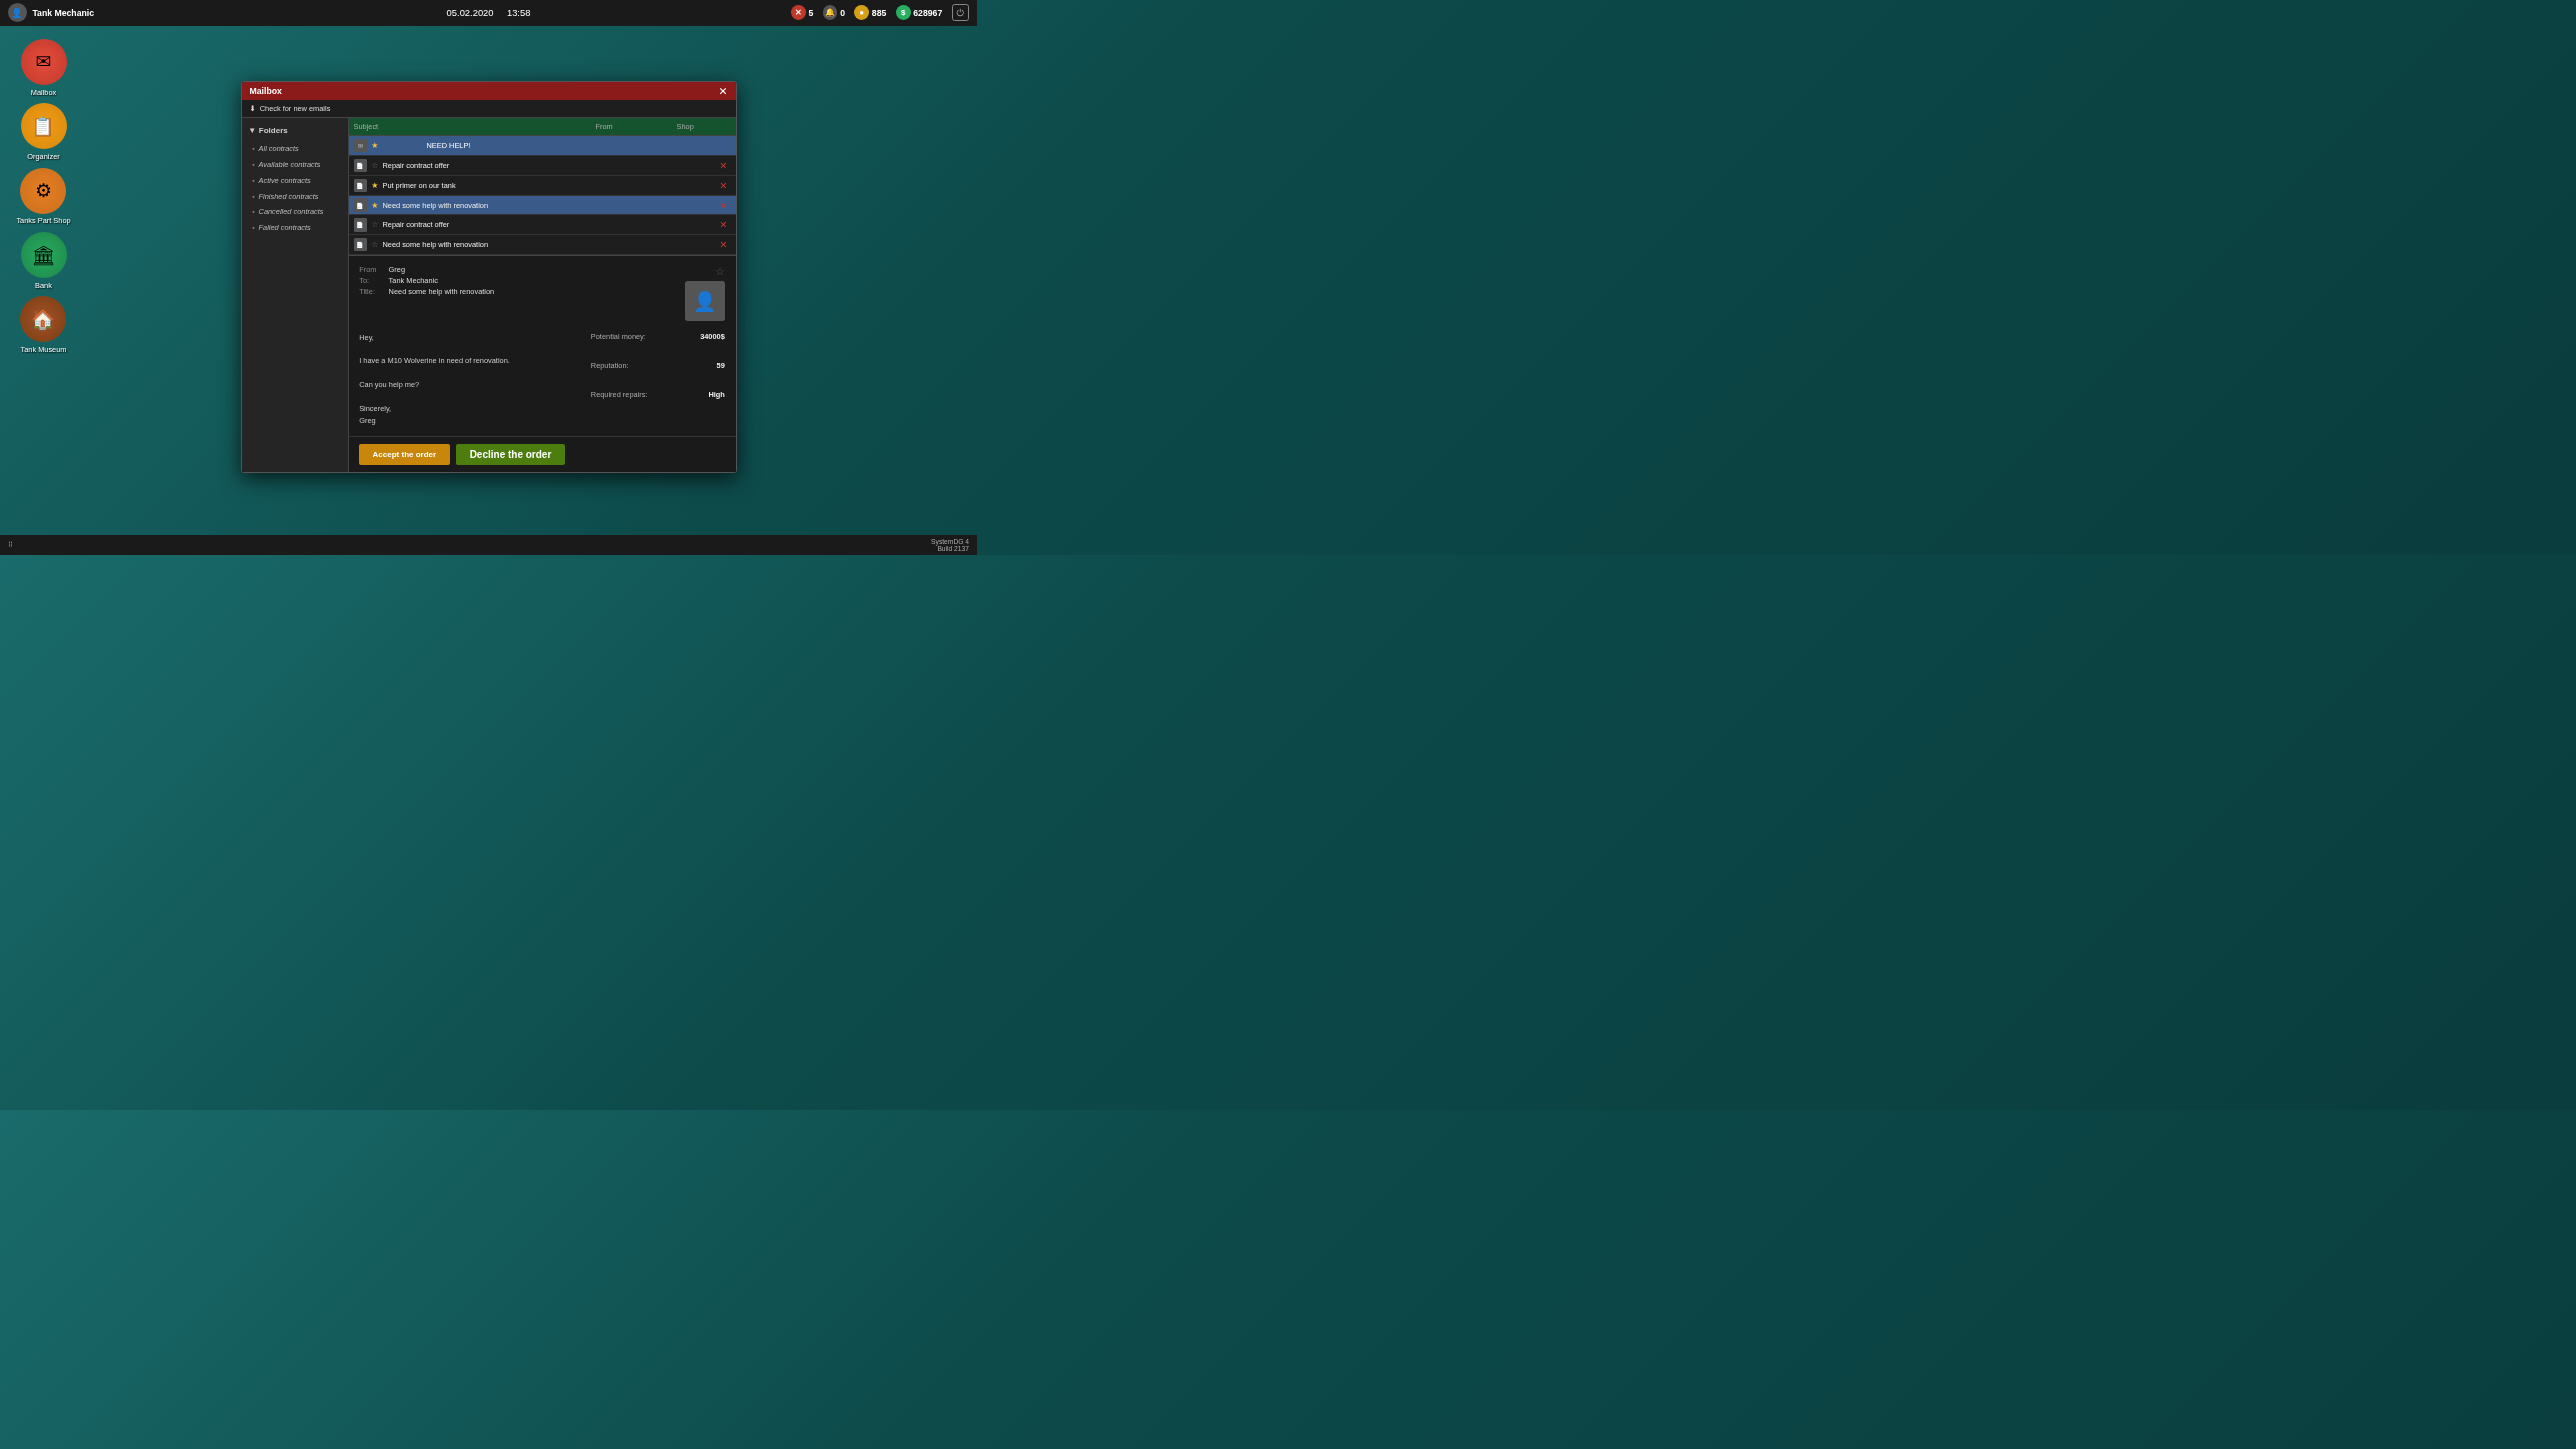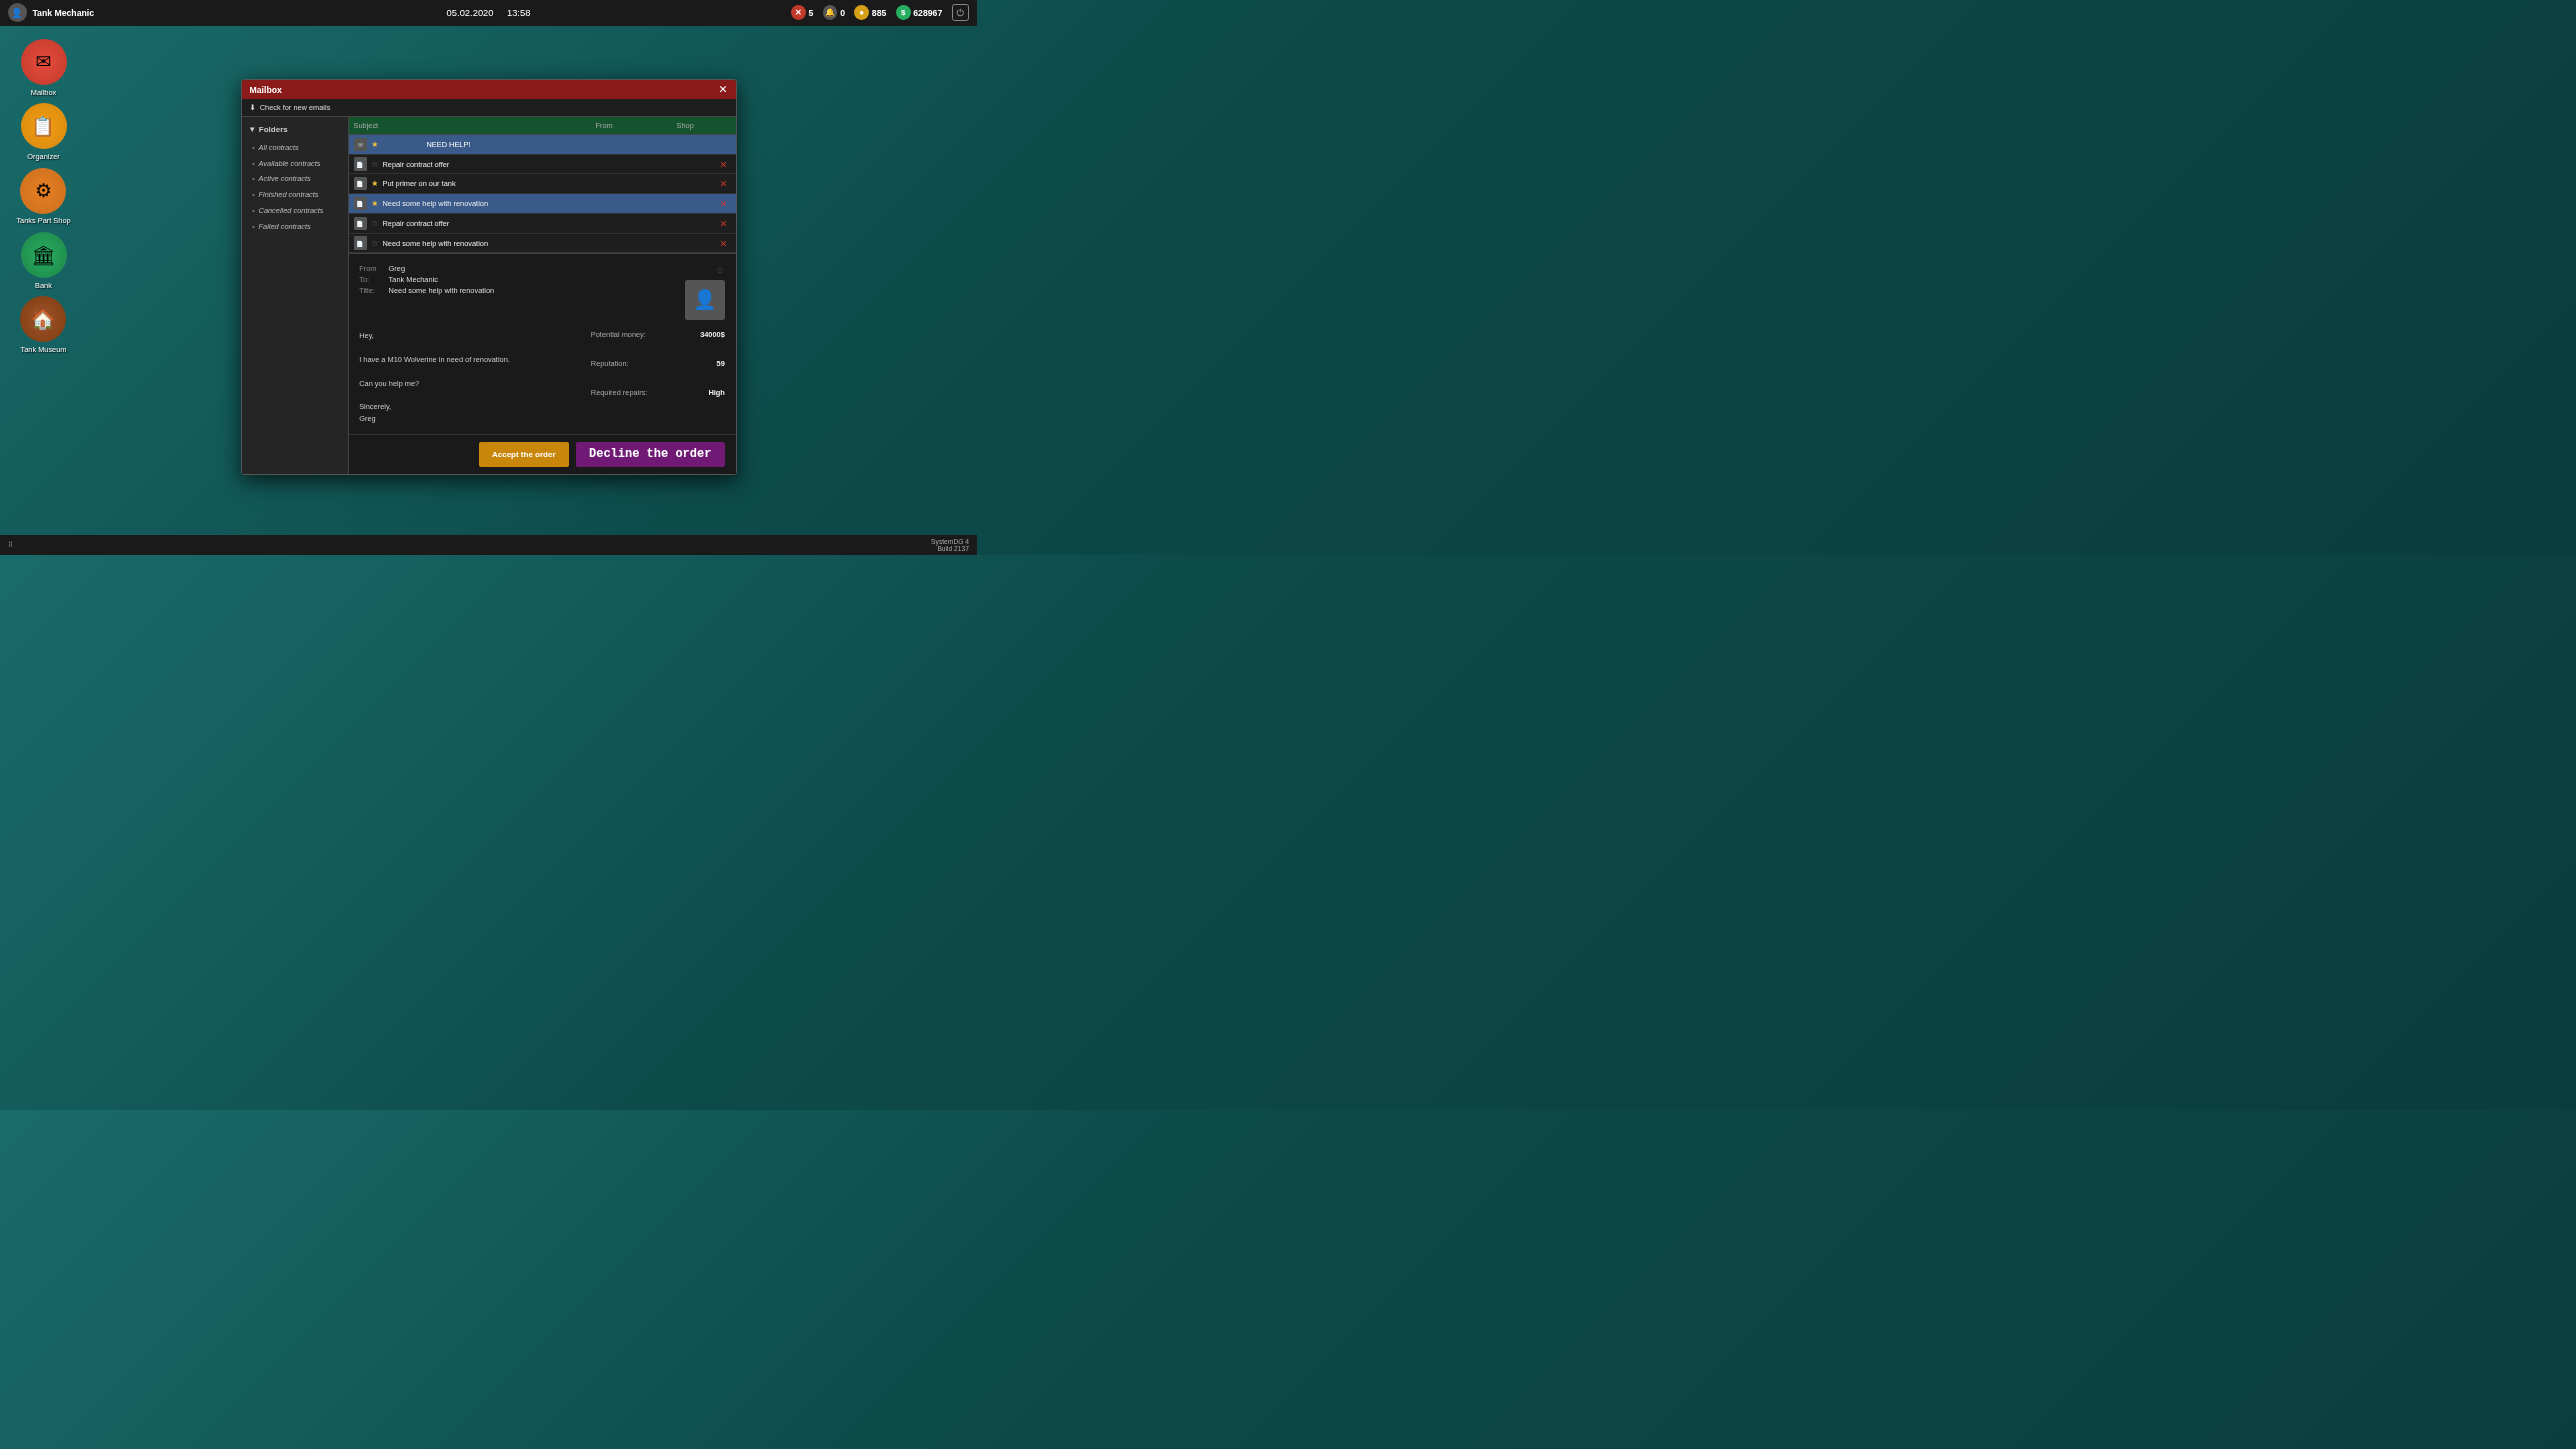--- a/index.html
+++ b/index.html
@@ -359,46 +359,44 @@
       gap: 20px;
     }
     .email-stat-row {
       display: flex;
       justify-content: space-between;
     }
     .email-stat-label { color: #aaa; }
     .email-stat-val { color: #eee; font-weight: 600; }
     .dialog-actions {
       display: flex;
-      justify-content: flex-end;
       gap: 6.7px;
       padding: 6.7px 10.7px;
       background: #1a1a1a;
       border-top: 0.7px solid #333;
     }
     .btn-accept {
       background: #c8860a;
       color: #fff;
       border: none;
       padding: 5.4px 13.4px;
       font-size: 8px;
       font-weight: 600;
       border-radius: 2px;
       cursor: pointer;
     }
     .btn-decline {
-      background: #701a75;
+      background: #4d7c0f;
       color: #fff;
       border: none;
       padding: 5.4px 13.4px;
-      font-size: 12px;
+      font-size: 10px;
       font-weight: 600;
       border-radius: 2px;
       cursor: pointer;
-      font-family: Liberation Mono, monospace;
     }
 
     
     .bottombar {
       position: absolute;
       bottom: 0;
       left: 0;
       width: 100%;
       height: 20px;
       background: #1a1a1a;

